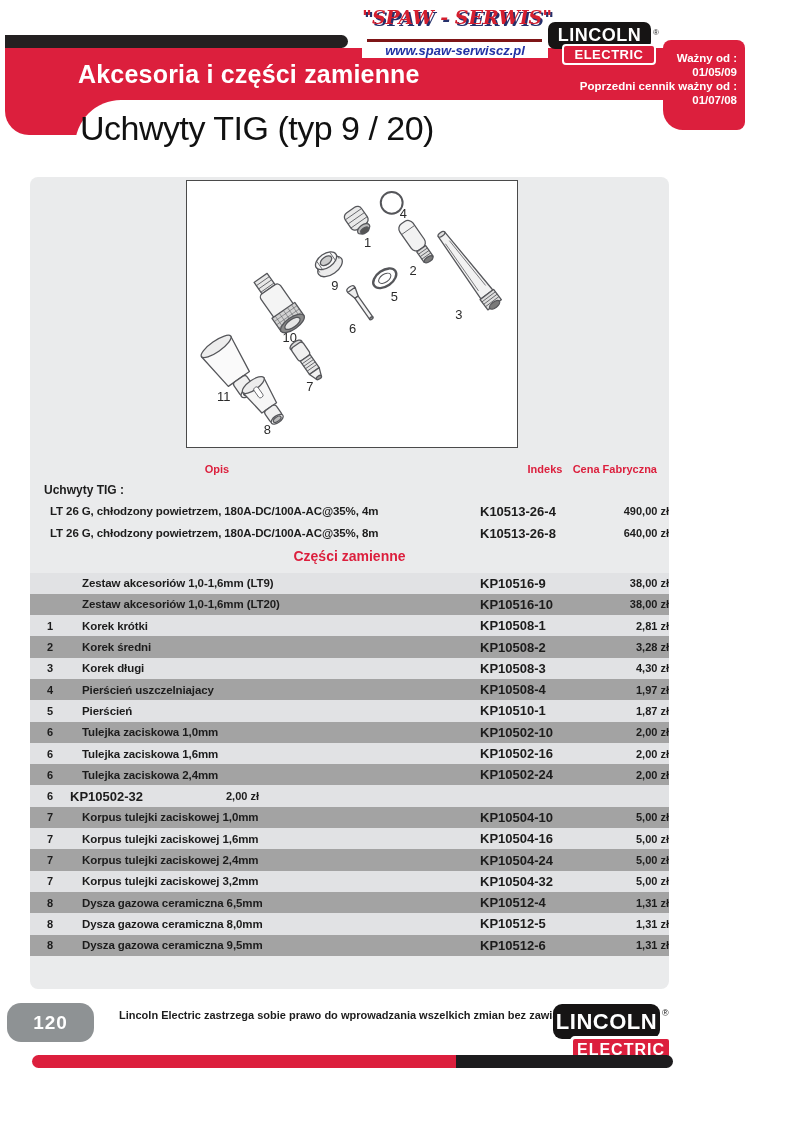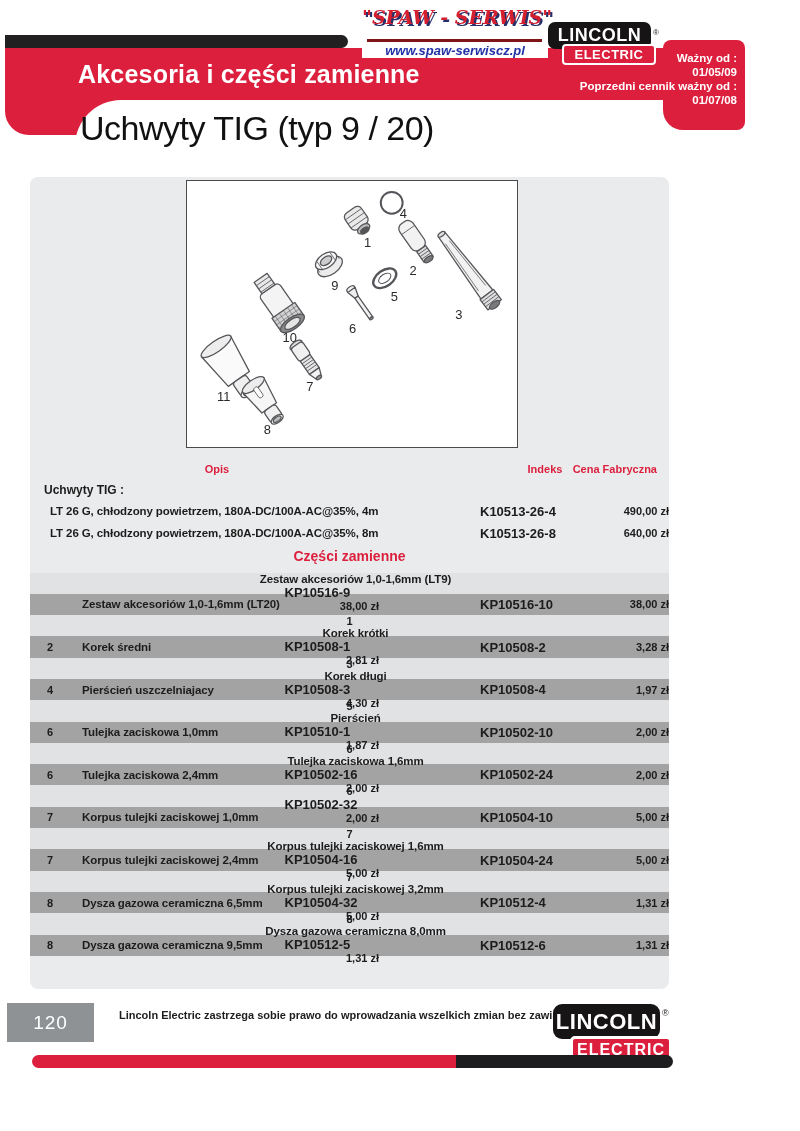--- a/index.html
+++ b/index.html
@@ -44,30 +44,30 @@
   .th-price{position:absolute;right:12px;white-space:nowrap;}
 
   .group1-label{position:absolute;left:14px;top:306px;font-size:12px;font-weight:bold;color:var(--ink);}
   .group2-label{position:absolute;left:0;top:371px;width:100%;text-align:center;font-size:14px;font-weight:bold;color:var(--red);}
 
   .g1rows{position:absolute;left:0;top:323px;width:100%;}
   .prows{position:absolute;left:0;top:395.5px;width:100%;}
 
   .row{display:flex;align-items:center;width:100%;height:21.3px;font-size:11.5px;font-weight:bold;color:var(--ink);}
   .g1rows .row{height:22px;background:transparent;}
-  .row.shade{background:var(--rowshade);flex-direction:column;}
+  .row.shade{background:var(--rowshade);}
   .row.plain{background:#a3a3a3;}
   .c-num{width:40px;text-align:center;font-size:11px;}
   .c-desc{flex:1;padding-left:12px;letter-spacing:-0.1px;}
   .c-desc.g1{padding-left:20px;}
   .c-idx{width:130px;text-align:left;font-size:13px;}
   .c-price{width:59px;text-align:right;font-size:11px;white-space:nowrap;}
 
   
-  .pagenum-box{position:absolute;left:7px;top:1003px;width:87px;height:39px;background:#8E9294;color:#fff;font-size:19px;font-weight:normal;text-align:center;line-height:39px;letter-spacing:1px;}
+  .pagenum-box{position:absolute;left:7px;top:1003px;width:87px;height:39px;background:#8E9294;color:#fff;font-size:19px;font-weight:bold;text-align:center;line-height:39px;letter-spacing:1px;border-radius:14px;}
   .foot-notes{position:absolute;left:119px;top:1004px;font-size:11px;font-weight:bold;color:#1d1d1d;line-height:12px;}
   .foot-notes .n2{margin-top:5px;}
   .lincoln-bot-black{position:absolute;left:553px;top:1004px;width:107px;height:35px;background:#161414;border-radius:9px;color:#fff;font-weight:bold;font-size:22px;text-align:center;line-height:35px;letter-spacing:0.5px;}
   .lincoln-bot-reg{position:absolute;left:662px;top:1008px;font-size:9px;color:#1a1a1a;}
   .lincoln-bot-red{position:absolute;left:570px;top:1036px;width:102px;height:28px;background:var(--red);border:3px solid #fff;border-radius:5px;color:#fff;font-weight:bold;font-size:16px;text-align:center;line-height:22px;letter-spacing:1px;}
   .foot-bar{position:absolute;left:32px;top:1055px;width:641px;height:13px;border-radius:7px;background:linear-gradient(90deg,var(--red) 0,var(--red) 424px,#1d1c1e 424px);}
 
   svg text{font-family:"Liberation Sans", sans-serif;}
 </style>
 </head>

